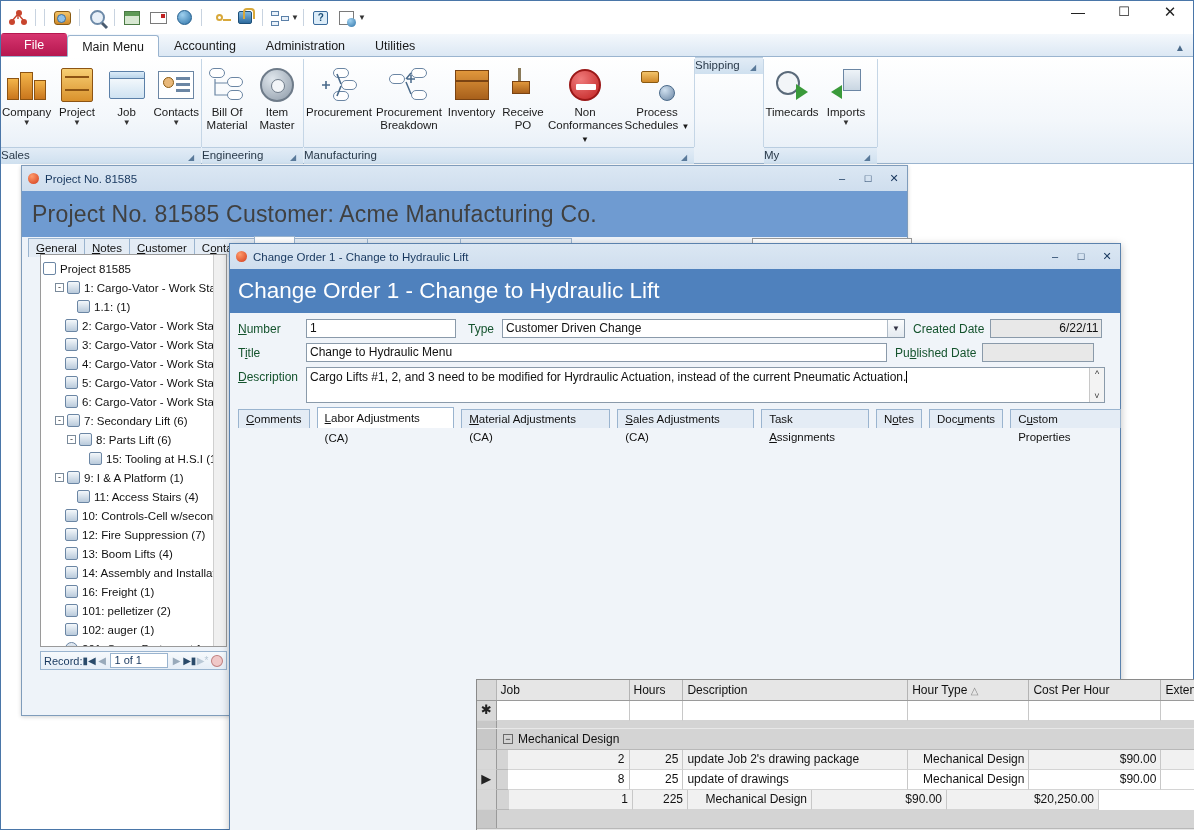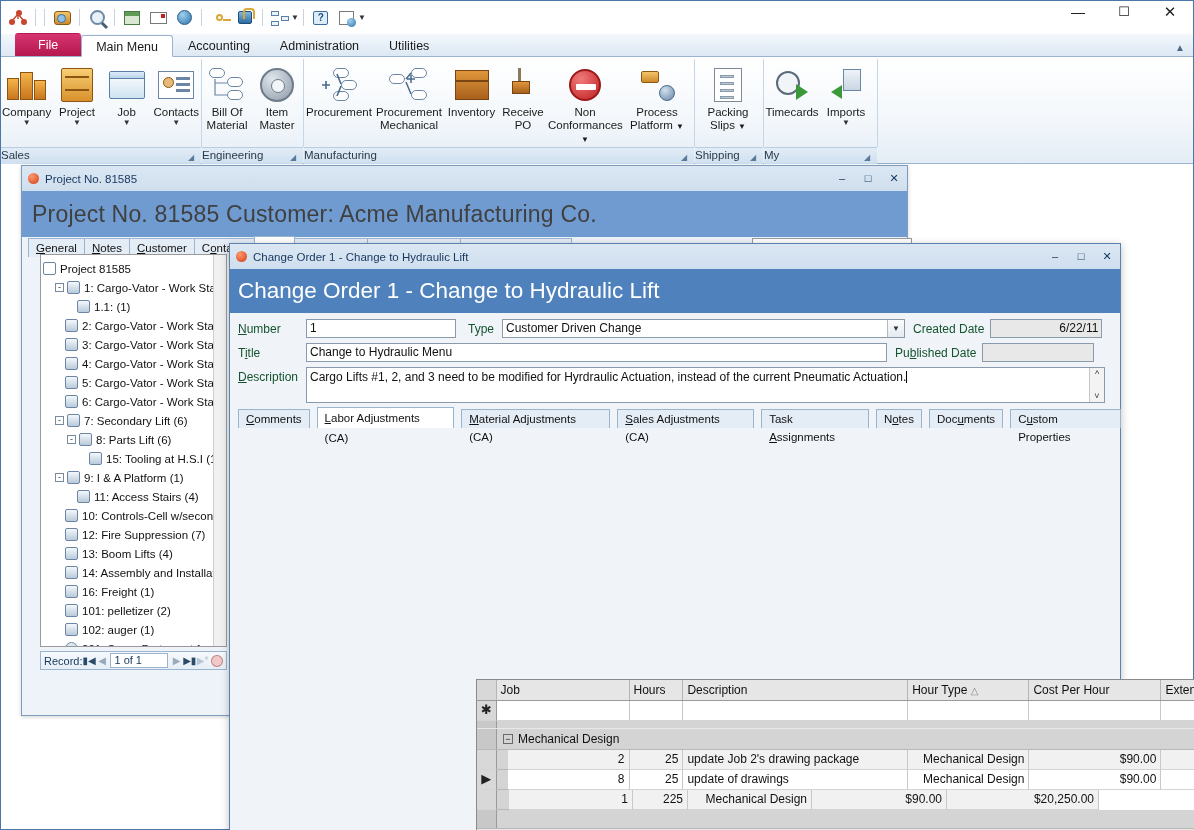--- a/index.html
+++ b/index.html
@@ -55,21 +55,21 @@
   .g-rep:after{content:"";position:absolute;right:-3px;bottom:-3px;width:9px;height:9px;border-radius:50%;background:radial-gradient(circle at 35% 30%,#9fd0ef,#2e73a8);}
   .g-ytree { width:18px; height:16px; position:relative;}
   .g-ytree i{position:absolute;width:6px;height:6px;border-radius:50%;background:#c8452e;}
 
   
   .tabbar {
     height: 23px;
     background: linear-gradient(#f4f8fc,#dce8f4);
     border-bottom: 1px solid #9ab4cf;
     display: flex; align-items: flex-end;
-    padding-left: 22px; position: relative;
+    padding-left: 8px; position: relative;
   }
   .tab {
     height: 22px; line-height: 22px;
     padding: 0 14px;
     font-size: 12.5px; color: #1a1a1a;
     border: 1px solid transparent;
     border-bottom: none; cursor: default;
   }
   .tab.file {
     background: linear-gradient(#d6356f,#b5174f);
@@ -498,21 +498,21 @@
           <div class="ic">
             <div class="ic-bom">
               <i style="left:0;top:6px;"></i>
                 <i style="left:22px;top:0;"></i>
                 <i style="left:22px;top:22px;"></i>
               <svg width="40" height="34" style="position:absolute;left:0;top:0">
                   <path d="M18 11 L26 11 M22 7 L22 15 M17 11 L22 5 M17 14 L22 26" stroke="#4a6a8a" stroke-width="1.5" fill="none"></path>
                 </svg>
             </div>
           </div>
-          <div class="lbl">Procurement Mechanical</div>
+          <div class="lbl">Procurement Breakdown</div>
         </div>
         <div class="rbtn" style="width:55px">
           <div class="ic">
               <div class="ic-box"></div>
             </div>
           <div class="lbl">Inventory</div>
         </div>
         <div class="rbtn" style="width:48px">
           <div class="ic">
               <div class="ic-cart">
@@ -528,44 +528,31 @@
             </div>
           <div class="lbl"><span>Non Conformances</span> <span class="dd">▼</span></div>
         </div>
         <div class="rbtn" style="width:68px">
           <div class="ic">
             <div class="ic-proc">
               <i style="left:2px;top:2px;width:18px;height:12px;border-radius:2px;"></i>
               <b></b>
             </div>
           </div>
-          <div class="lbl"><span>Process Platform</span> <span class="dd">▼</span></div>
+          <div class="lbl"><span>Process Schedules</span> <span class="dd">▼</span></div>
         </div>
       </div>
       <div class="rgroup-label">
         <span>Manufacturing</span>
         <span class="dlg">◢</span>
       </div>
     </div>
     <div class="rsep"></div>
 
     <div class="rgroup" style="width:68px">
-      <div class="rgroup-items">
-        <div class="rbtn" style="width:66px">
-          <div class="ic">
-            <div class="ic-packing">
-                <i style="top:6px"></i>
-                <i style="top:13px"></i>
-                <i style="top:20px"></i>
-                <i style="top:27px"></i>
-              </div>
-          </div>
-          <div class="lbl"><span>Packing Slips</span> <span class="dd">▼</span></div>
-        </div>
-      </div>
       <div class="rgroup-label">
         <span>Shipping</span>
         <span class="dlg">◢</span>
       </div>
     </div>
     <div class="rsep"></div>
 
     <div class="rgroup" style="width:113px">
       <div class="rgroup-items">
         <div class="rbtn" style="width:56px">

